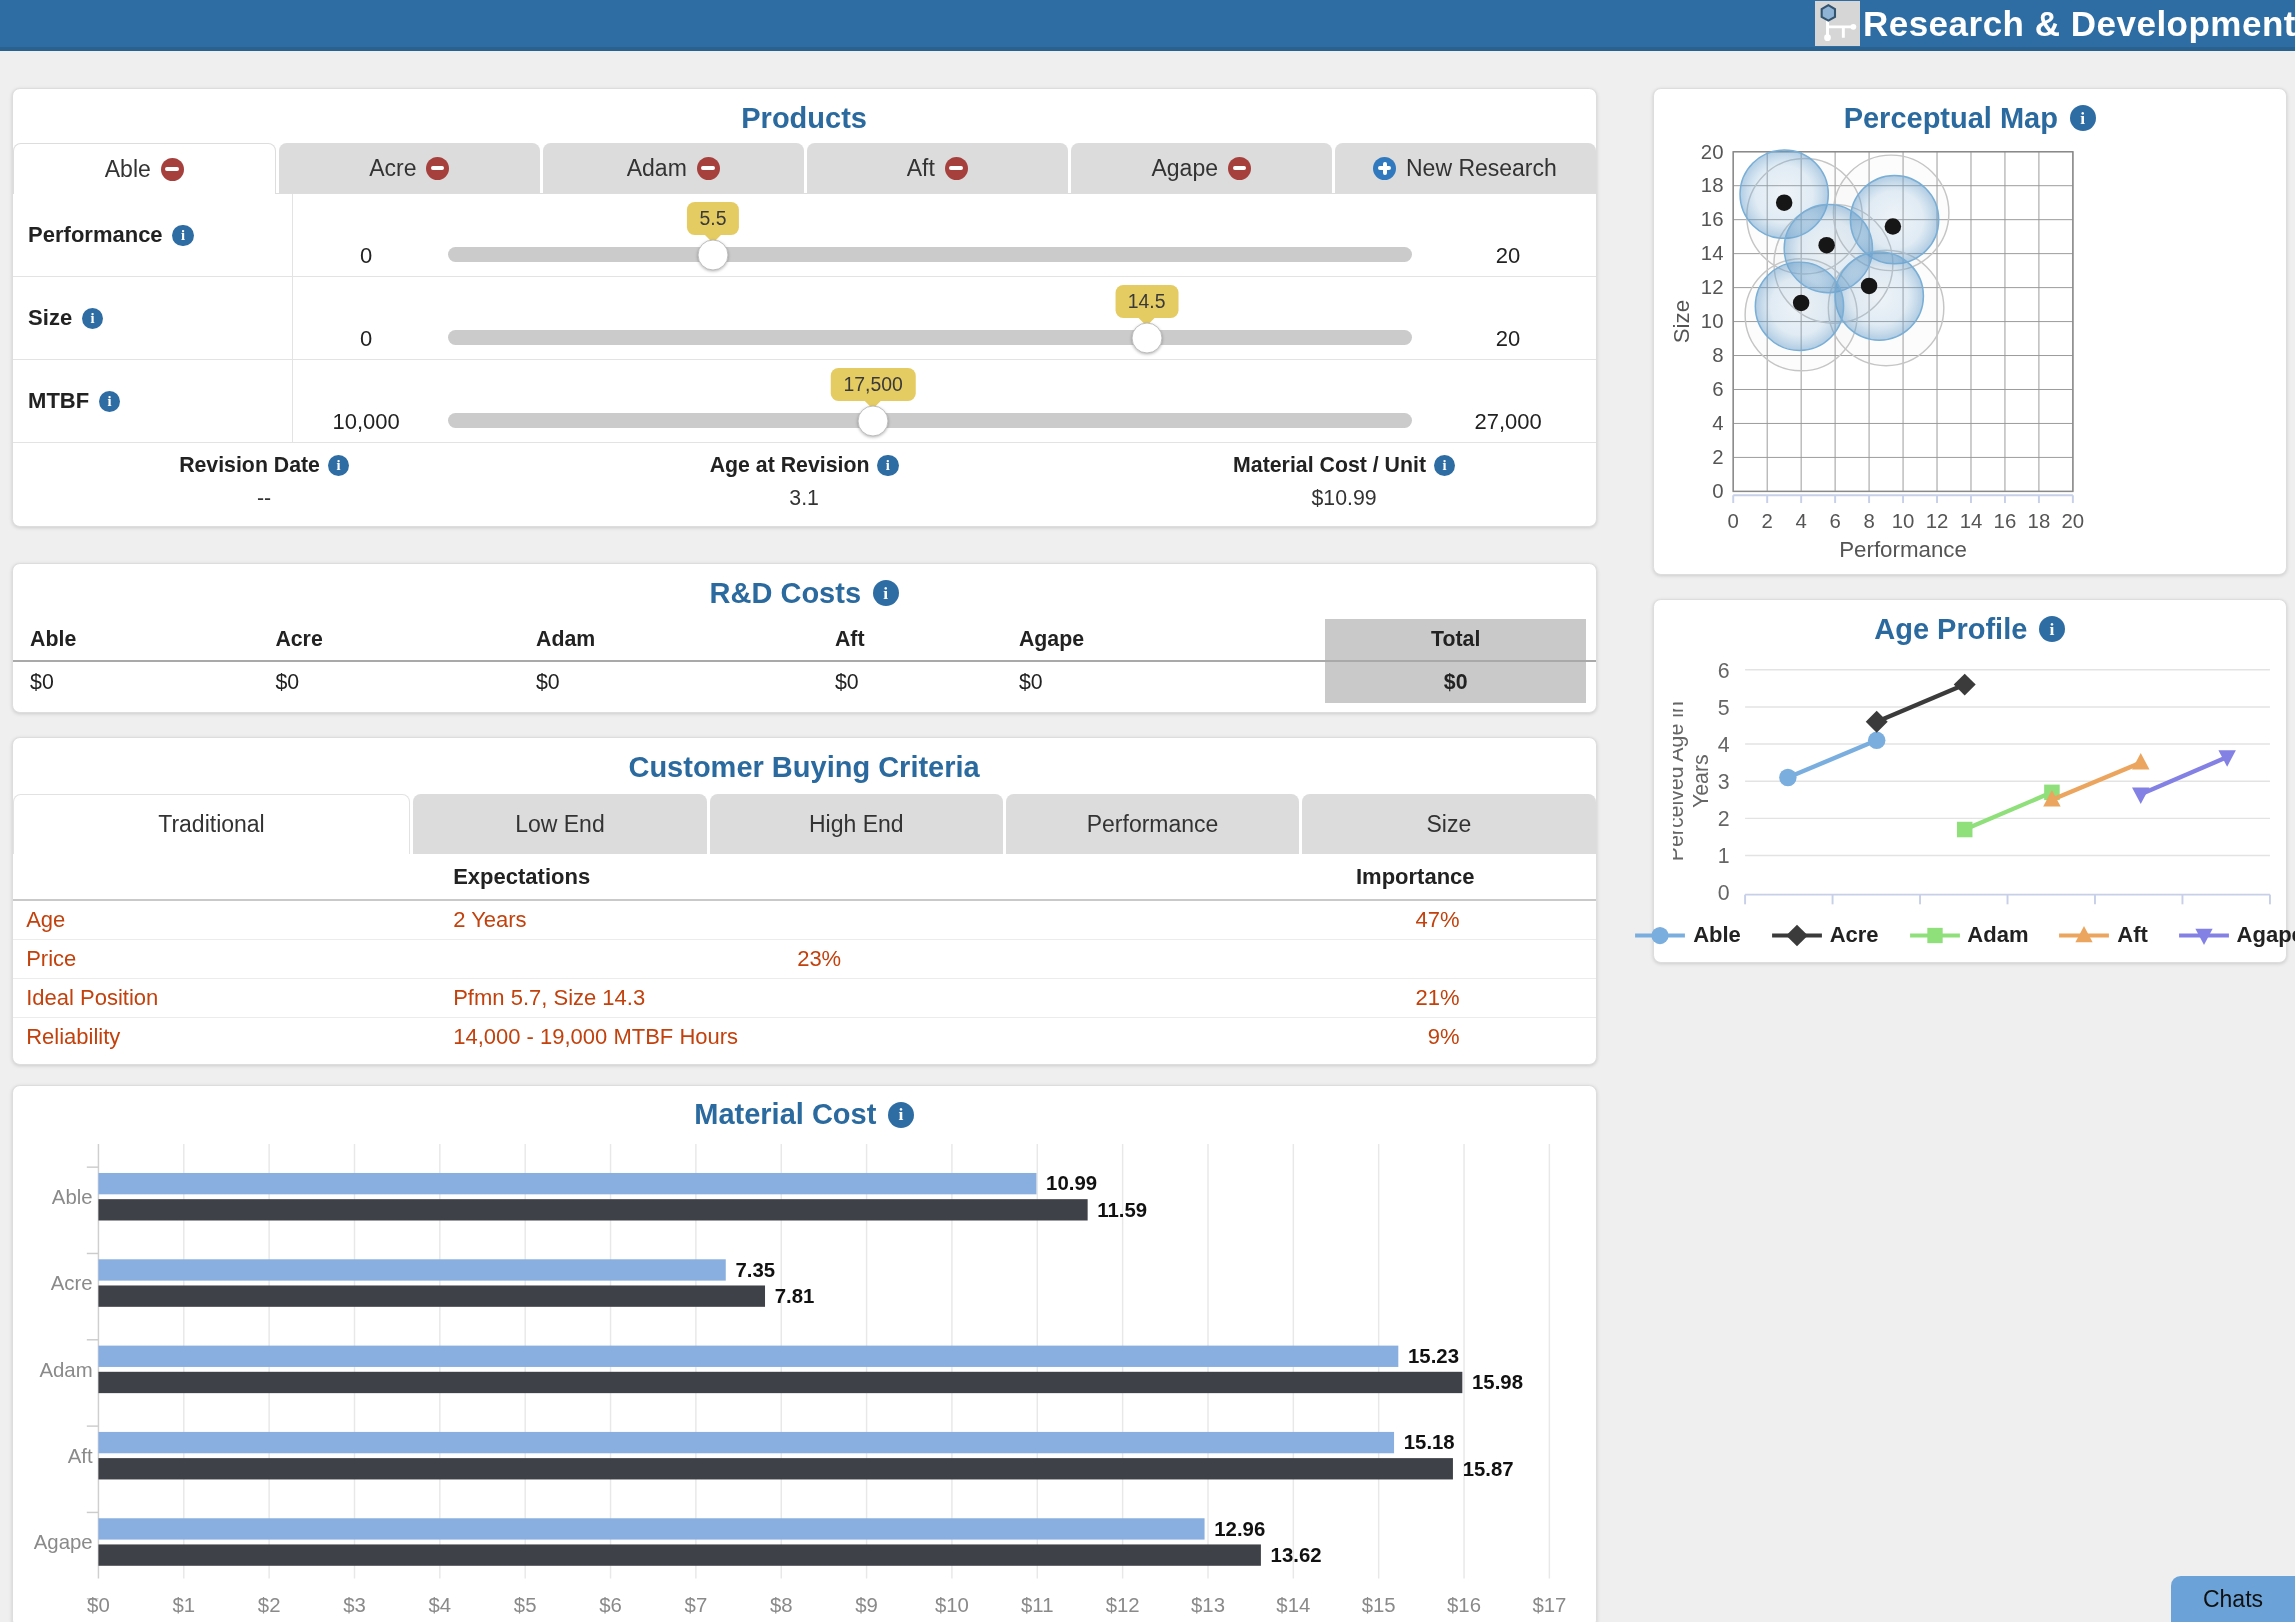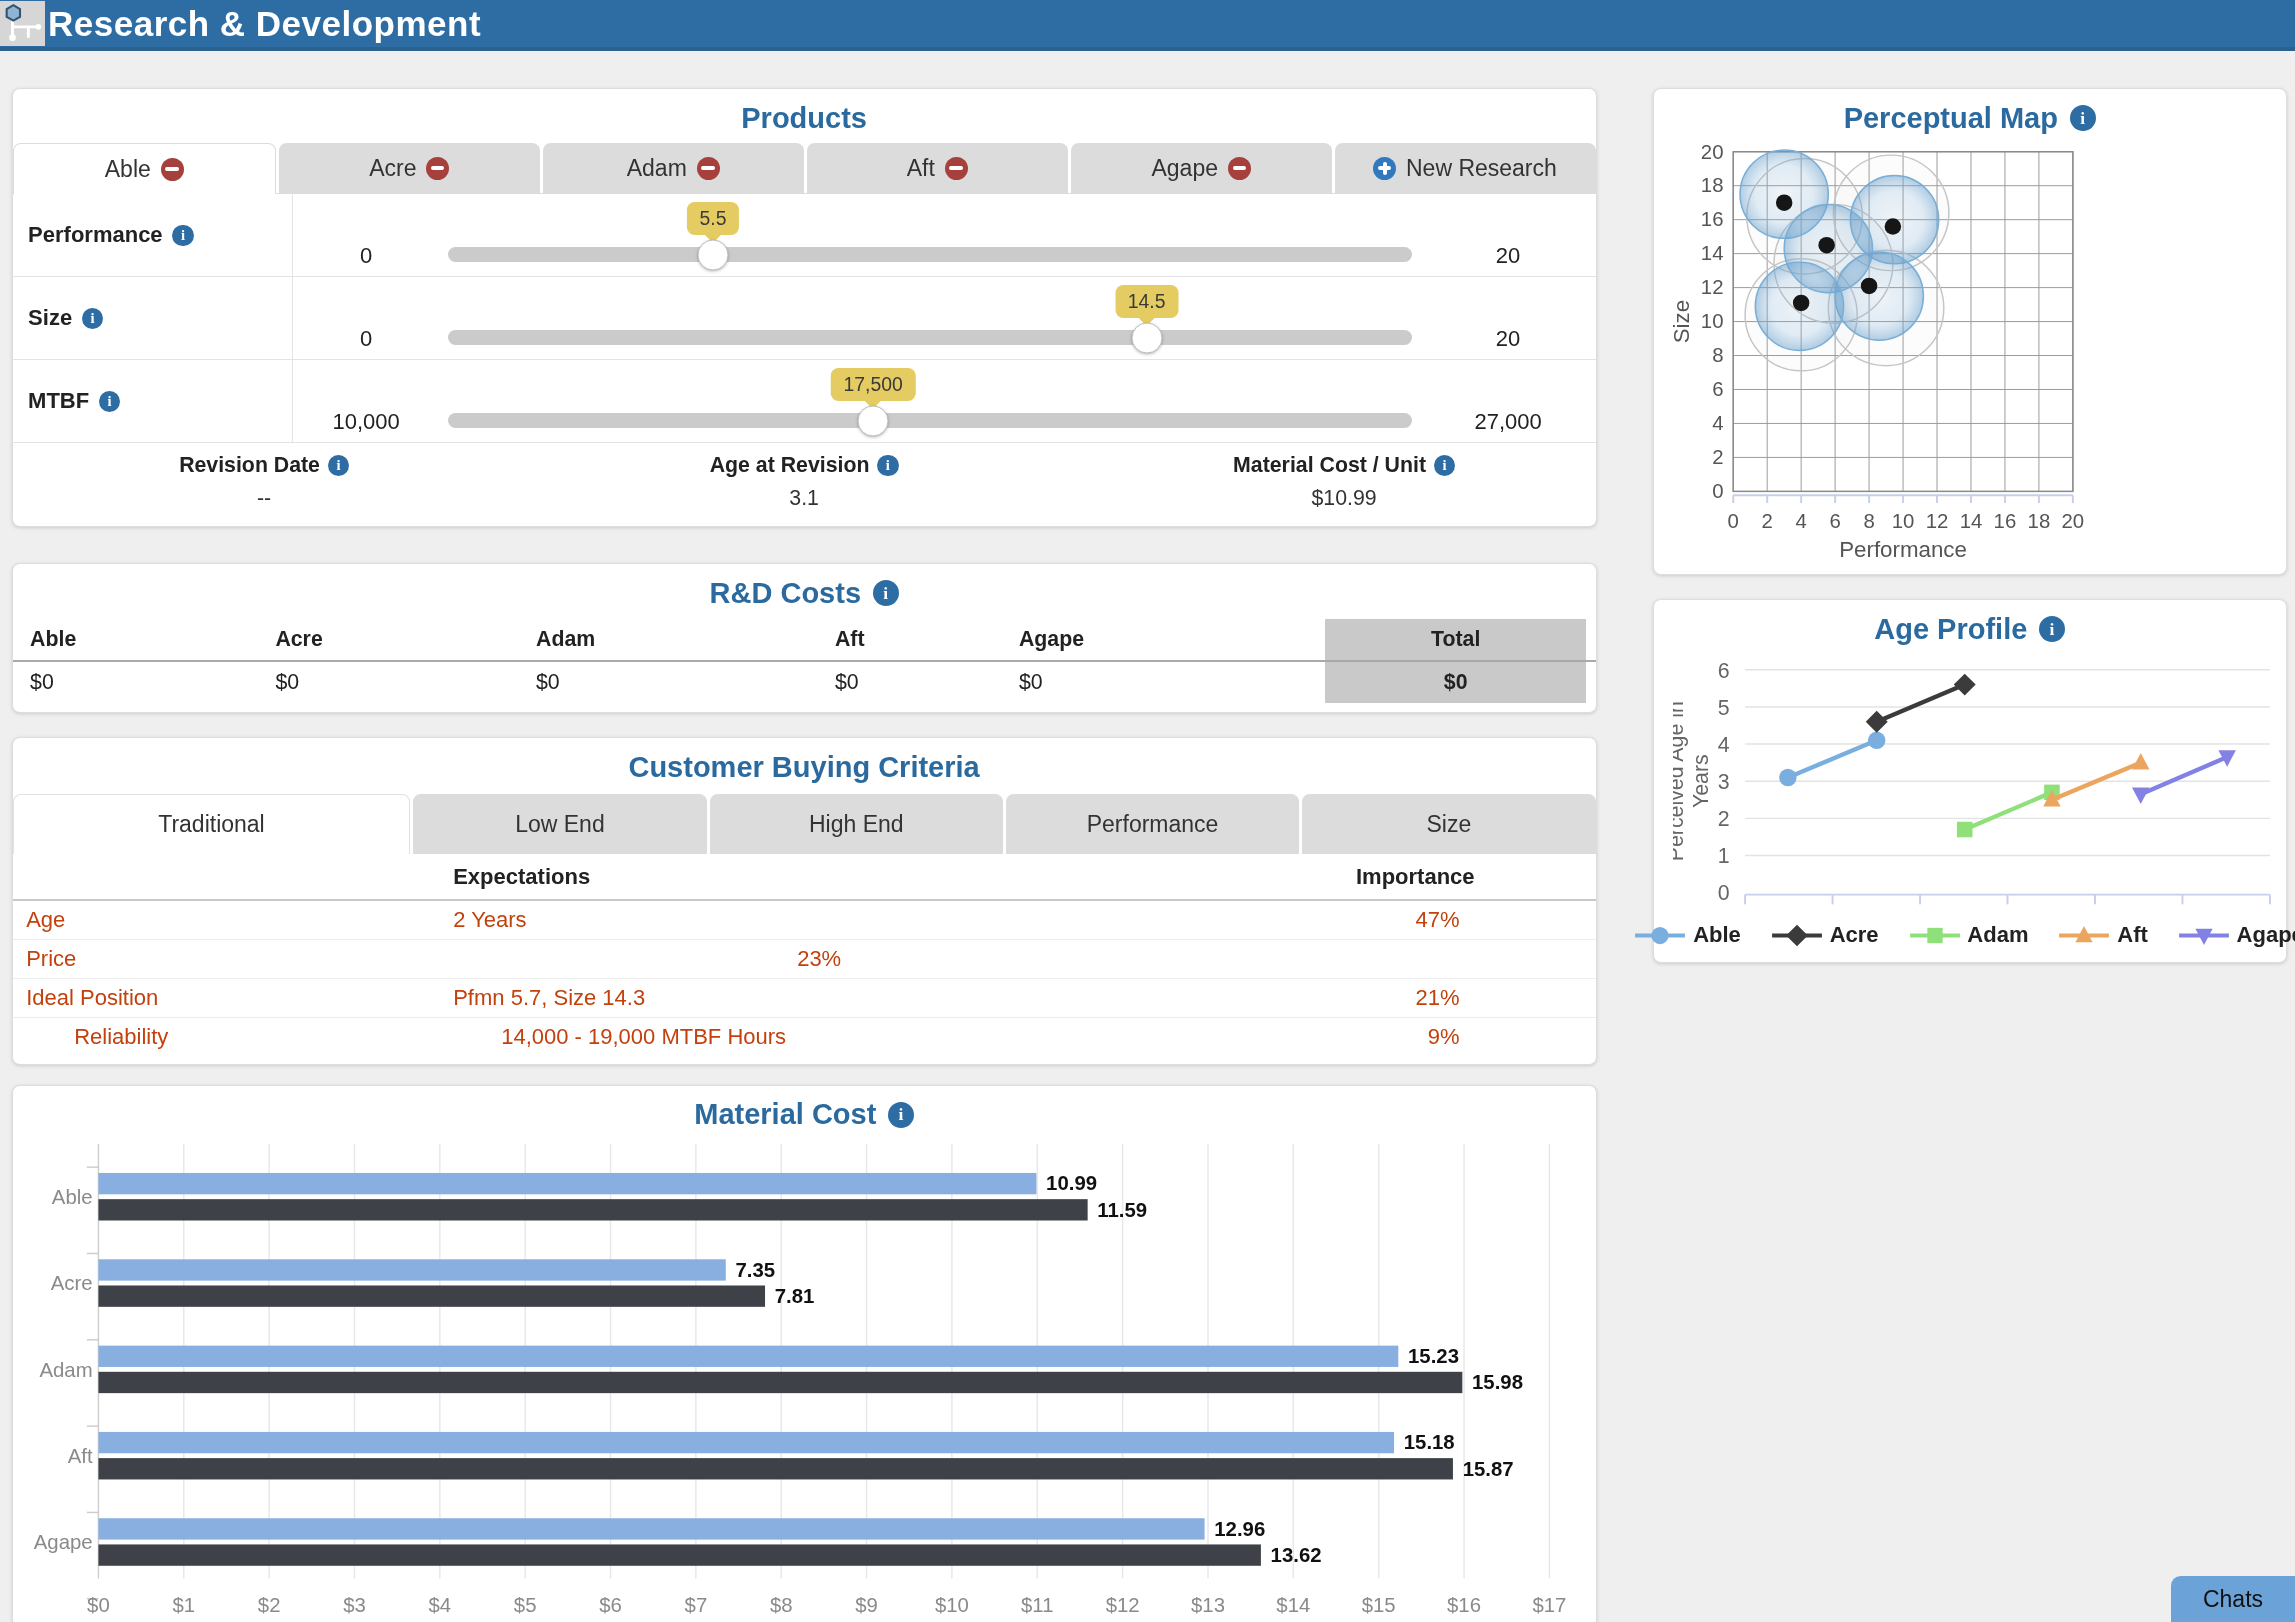--- a/index.html
+++ b/index.html
@@ -1,18 +1,18 @@
 <!DOCTYPE html>
 <html><head>
 <meta charset="utf-8">
 <style>
   html,body{margin:0;padding:0;width:2296px;height:1622px;overflow:hidden;
     background:#efefef;font-family:"Liberation Sans",sans-serif;}
   .topbar{height:47px;background:#2e6da4;border-bottom:4.9px solid #2a628f;
-    display:flex;align-items:center;justify-content:flex-start;gap:3px;}
+    display:flex;align-items:center;justify-content:flex-end;gap:3px;}
   .topbar h1{margin:0;color:#fff;font-size:35px;font-weight:bold;letter-spacing:0.5px;}
   .hicon{display:inline-flex;}
   .content{display:flex;gap:56px;padding:37px 9.7px 0 11.6px;align-items:flex-start;}
   .leftcol{width:1585px;}
   .rightcol{width:634px;}
   .panel{background:#fff;border:1px solid #ddd;border-radius:7.8px;box-shadow:0 1px 3.9px rgba(0,0,0,.15);}
   .panel-title{display:flex;align-items:center;justify-content:center;gap:11.6px;
     color:#2a6a9f;font-weight:bold;font-size:29px;padding:12.6px 0 8.7px;}
   .info{display:inline-flex;align-items:center;justify-content:center;width:21.3px;height:21.3px;
     border-radius:50%;background:#2e6da4;color:#fff;font-family:"Liberation Serif",serif;
@@ -61,21 +61,21 @@
   .ctab{flex:1;margin-right:2.9px;background:#dcdcdc;border-radius:7.8px 7.8px 0 0;display:flex;
     align-items:center;justify-content:center;font-size:23px;color:#333;cursor:pointer;}
   .ctab:last-child{margin-right:0;}
   .ctab.active{flex:0 0 25%;background:#fff;border:1px solid #e2e2e2;border-bottom:0;}
   .cbc-head{display:flex;height:45px;align-items:center;border-bottom:2.9px solid #c9c9c9;}
   .ch{font-weight:bold;font-size:22px;color:#222;}
   .ch.c1{width:427px;padding-left:13.6px;}
   .ch.c2{flex:1;}
   .ch.c3{width:388px;text-align:right;padding-right:121px;}
   .cbc-row{display:flex;height:38px;align-items:center;border-bottom:1.9px solid #ececec;font-size:22px;color:#c2410c;}
-  .cbc-row:last-child{border-bottom:0;margin-bottom:7.8px;margin-left:48px;}
+  .cbc-row:last-child{border-bottom:0;margin-bottom:7.8px;}
   .cbc-row .c1{width:427px;padding-left:13.6px;}
   .cbc-row .c2{flex:1;}
   .cbc-row .c3{width:388px;text-align:right;padding-right:136px;}
   
   .material{margin-top:19.4px;}
   .chartbox{padding:0 19.4px;}
   
   .age{margin-top:24px;}
   .alegend{display:flex;justify-content:center;gap:31px;margin:3.9px 0 13.6px;}
   .aleg-item{display:flex;align-items:center;gap:7.8px;font-weight:bold;font-size:22px;color:#222;cursor:pointer;}

